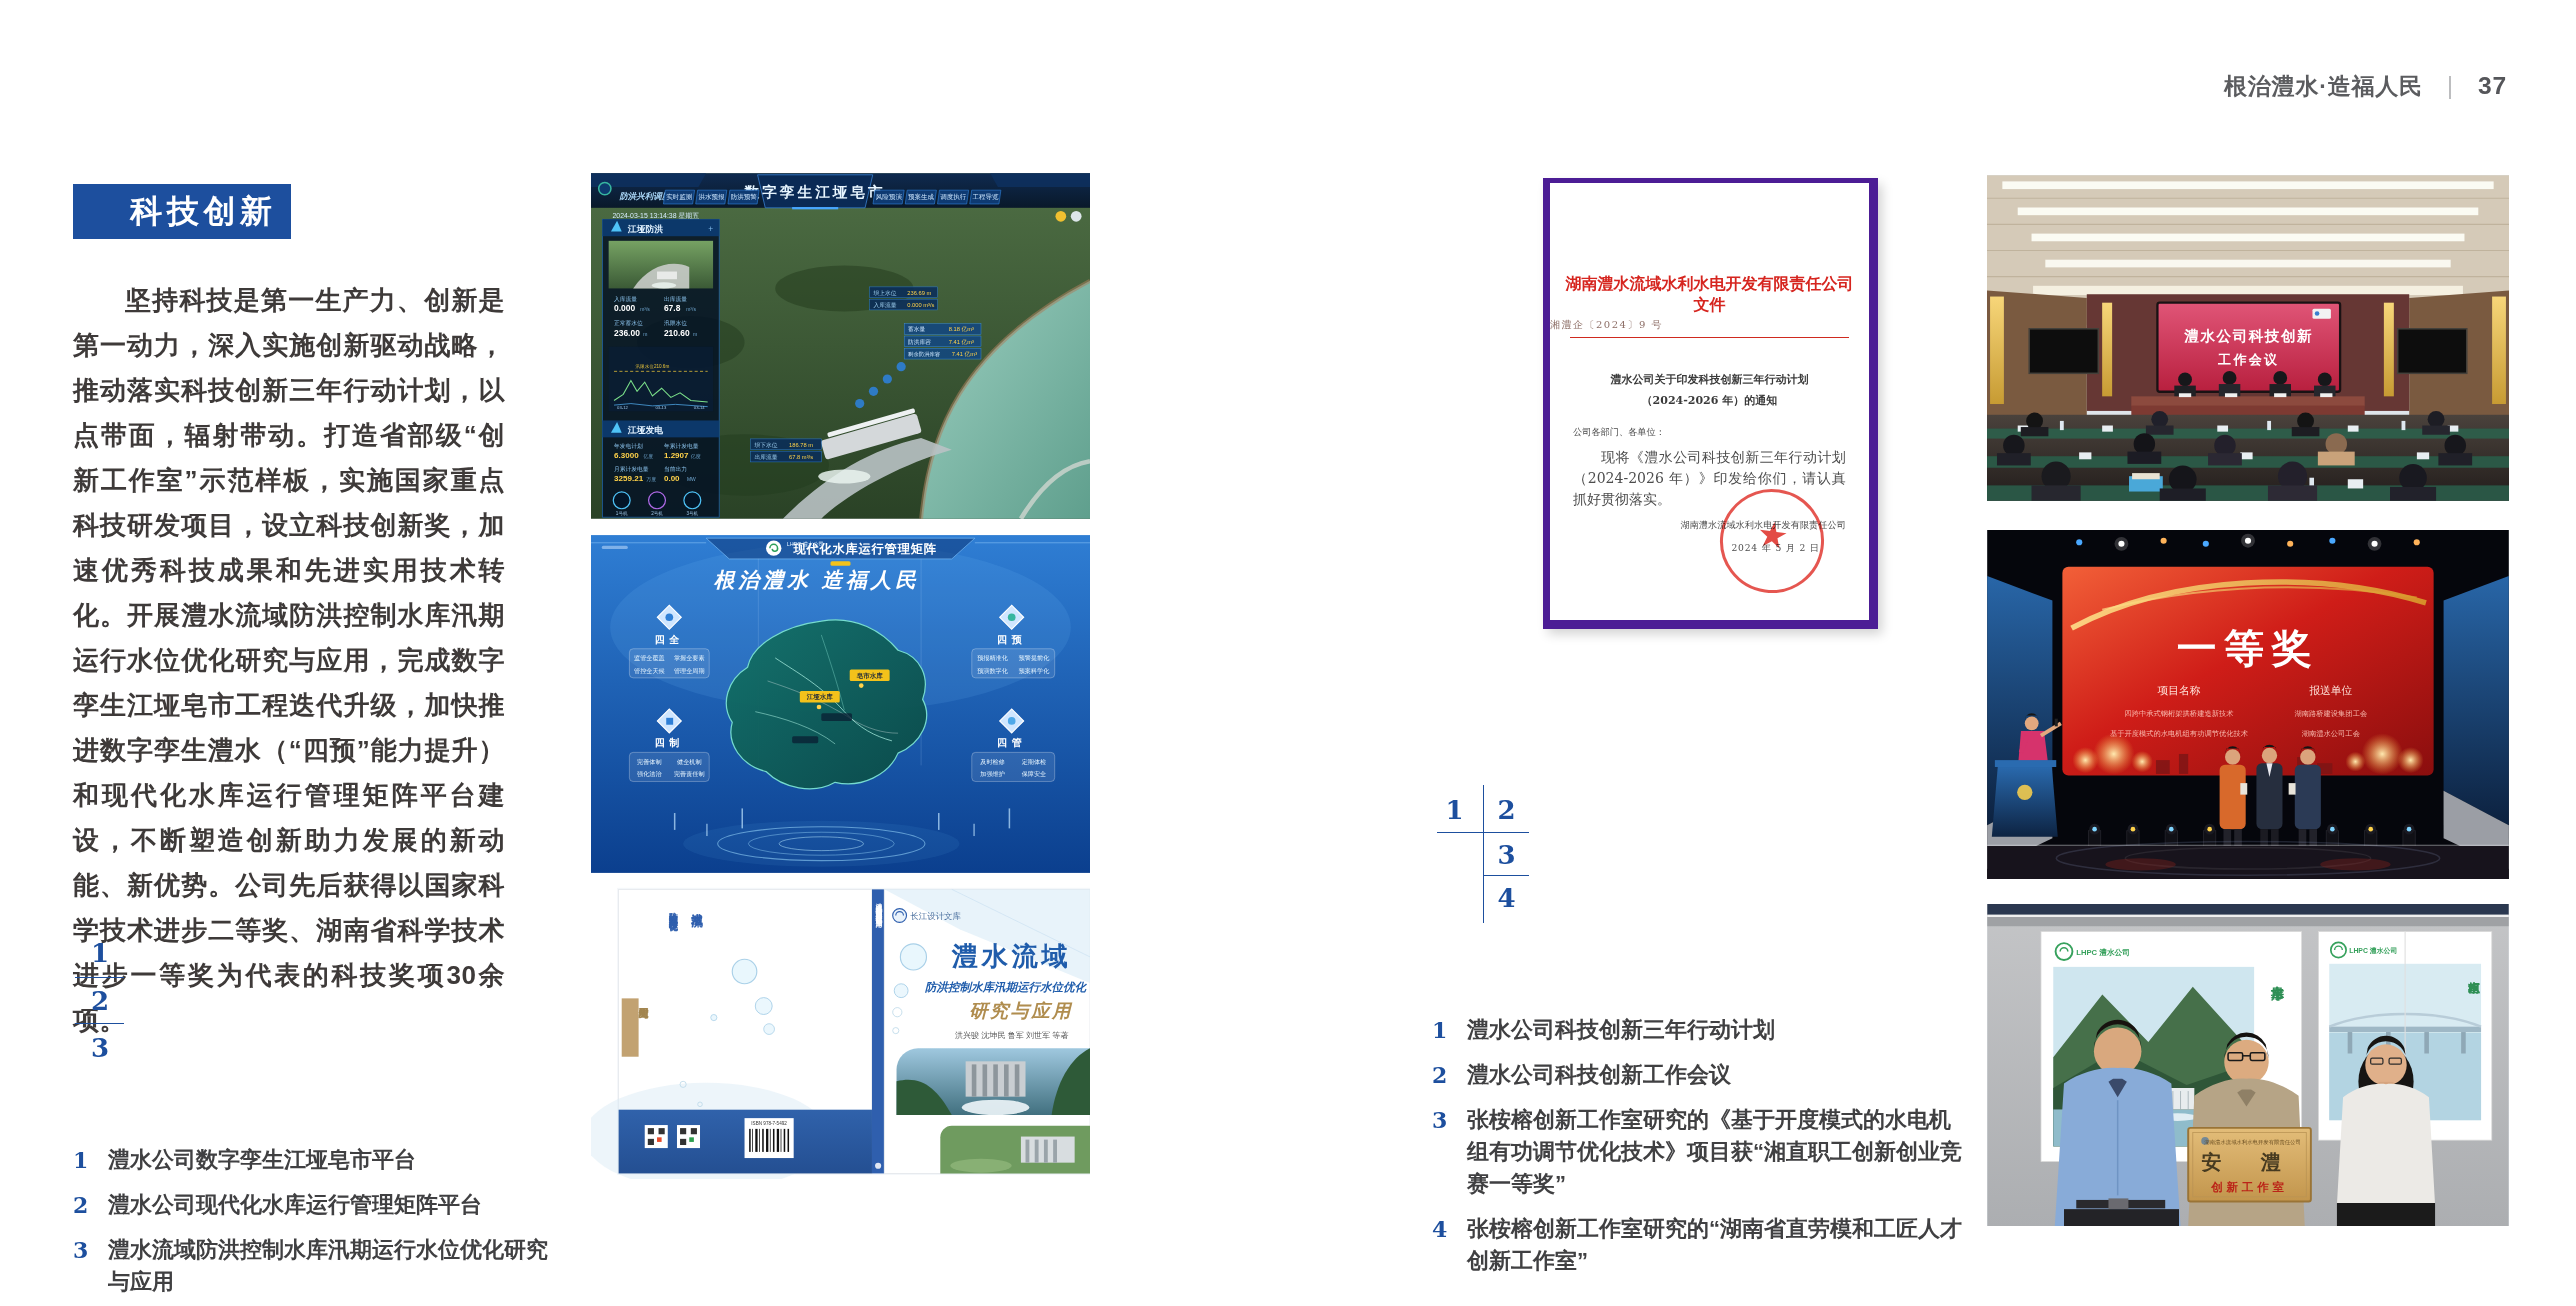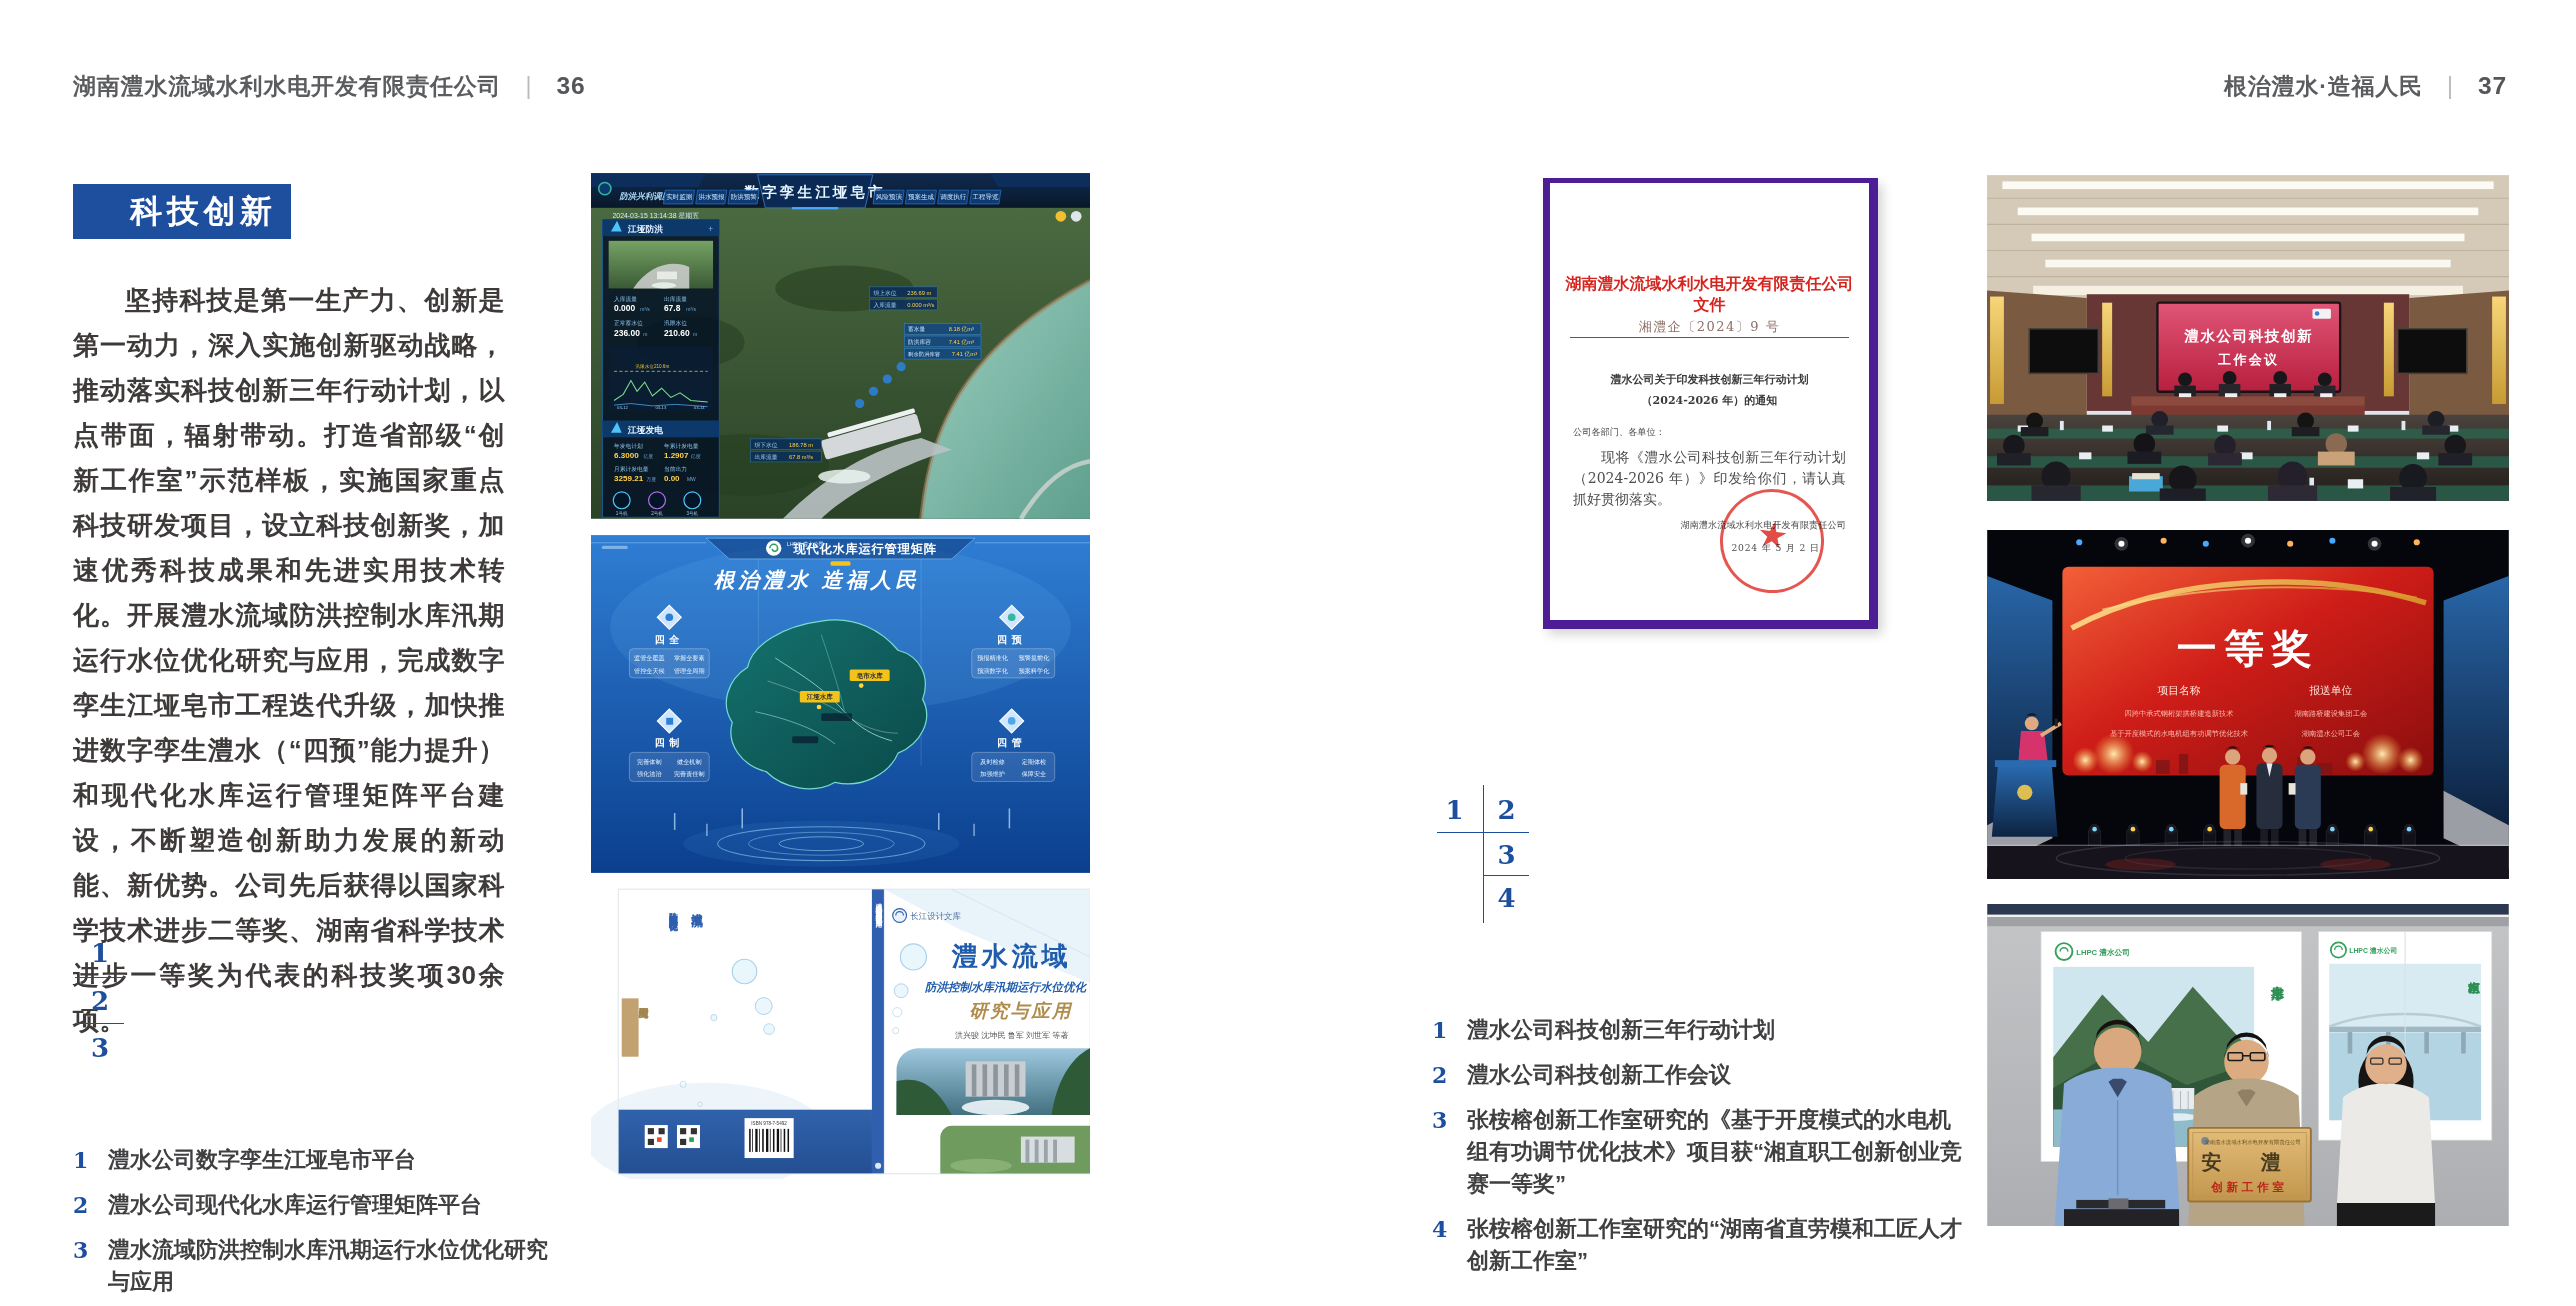--- a/index.html
+++ b/index.html
@@ -31,43 +31,38 @@
   .fig svg{display:block;}
   svg text{font-family:"Liberation Sans",sans-serif;}
   .vtext{position:absolute;writing-mode:vertical-rl;text-orientation:upright;font-weight:bold;}
   
   .doc{position:absolute;left:1543px;top:178px;width:335px;height:451px;background:#4c1d95;
        box-shadow:4.6px 6.1px 10.7px rgba(0,0,0,.18);}
   .doc-inner{position:absolute;left:7px;top:5.4px;right:9.2px;bottom:9.2px;background:#fff;
              font-family:"DejaVu Serif",serif;}
   .doc-head{position:absolute;left:14px;right:14px;top:91px;text-align:center;color:#d6251f;
             font-weight:bold;font-size:16px;letter-spacing:0px;}
-  .doc-num{position:absolute;left:0;right:0;top:135px;text-align:center;color:#8d6e66;font-size:13px;letter-spacing:1.5px;}
+  .doc-num{position:absolute;left:0;right:0;top:135px;color:#8d6e66;font-size:10px;letter-spacing:1.5px;}
   .doc-line{position:absolute;left:20px;right:20px;top:154px;border-top:1.9px solid #cf2a1f;}
   .doc-title{position:absolute;left:15.4px;right:15.4px;top:186px;text-align:center;color:#3a3a3a;
              font-weight:bold;font-size:11px;line-height:21px;}
   .doc-salute{position:absolute;left:23px;top:243px;font-size:9.2px;color:#4c4c4c;}
   .doc-body{position:absolute;left:23px;right:23px;top:264px;font-size:14px;line-height:21px;
             color:#4c4c4c;text-align:justify;text-indent:2em;margin:0;}
   .doc-signer{position:absolute;right:23px;top:336px;font-size:9.2px;color:#4c4c4c;}
   .doc-date{position:absolute;right:49px;top:359px;font-size:9.2px;color:#4c4c4c;letter-spacing:0.8px;}
   .stamp{position:absolute;left:170px;top:306px;width:98px;height:98px;border:3.1px solid rgba(222,44,36,.8);
          border-radius:50%;transform:rotate(8deg);mix-blend-mode:multiply;}
   .stamp .star{position:absolute;left:0;right:0;top:23px;text-align:center;font-size:35px;color:rgba(222,44,36,.85);}
 </style>
 </head>
 <body>
 
 <div class="spread">
 
-  <div class="hdr" style="left:73px;">
-    <span>湖南澧水流域水利水电开发有限责任公司</span>
-    <span class="dv">|</span>
-    <span class="pn">36</span>
-  </div>
   <div class="hdr" style="right:69px;text-align:right;">
     <span>根治澧水·造福人民</span>
     <span class="dv">|</span>
     <span class="pn">37</span>
   </div>
 
   <div class="sec-title">科技创新</div>
   <p class="body-text">坚持科技是第一生产力、创新是第一动力，深入实施创新驱动战略，推动落实科技创新三年行动计划，以点带面，辐射带动。打造省部级“创新工作室”示范样板，实施国家重点科技研发项目，设立科技创新奖，加速优秀科技成果和先进实用技术转化。开展澧水流域防洪控制水库汛期运行水位优化研究与应用，完成数字孪生江垭皂市工程迭代升级，加快推进数字孪生澧水（“四预”能力提升）和现代化水库运行管理矩阵平台建设，不断塑造创新助力发展的新动能、新优势。公司先后获得以国家科学技术进步二等奖、湖南省科学技术进步一等奖为代表的科技奖项30余项。</p>
 
   <div class="fidx-n" style="left:73px;top:938px;">1</div>

